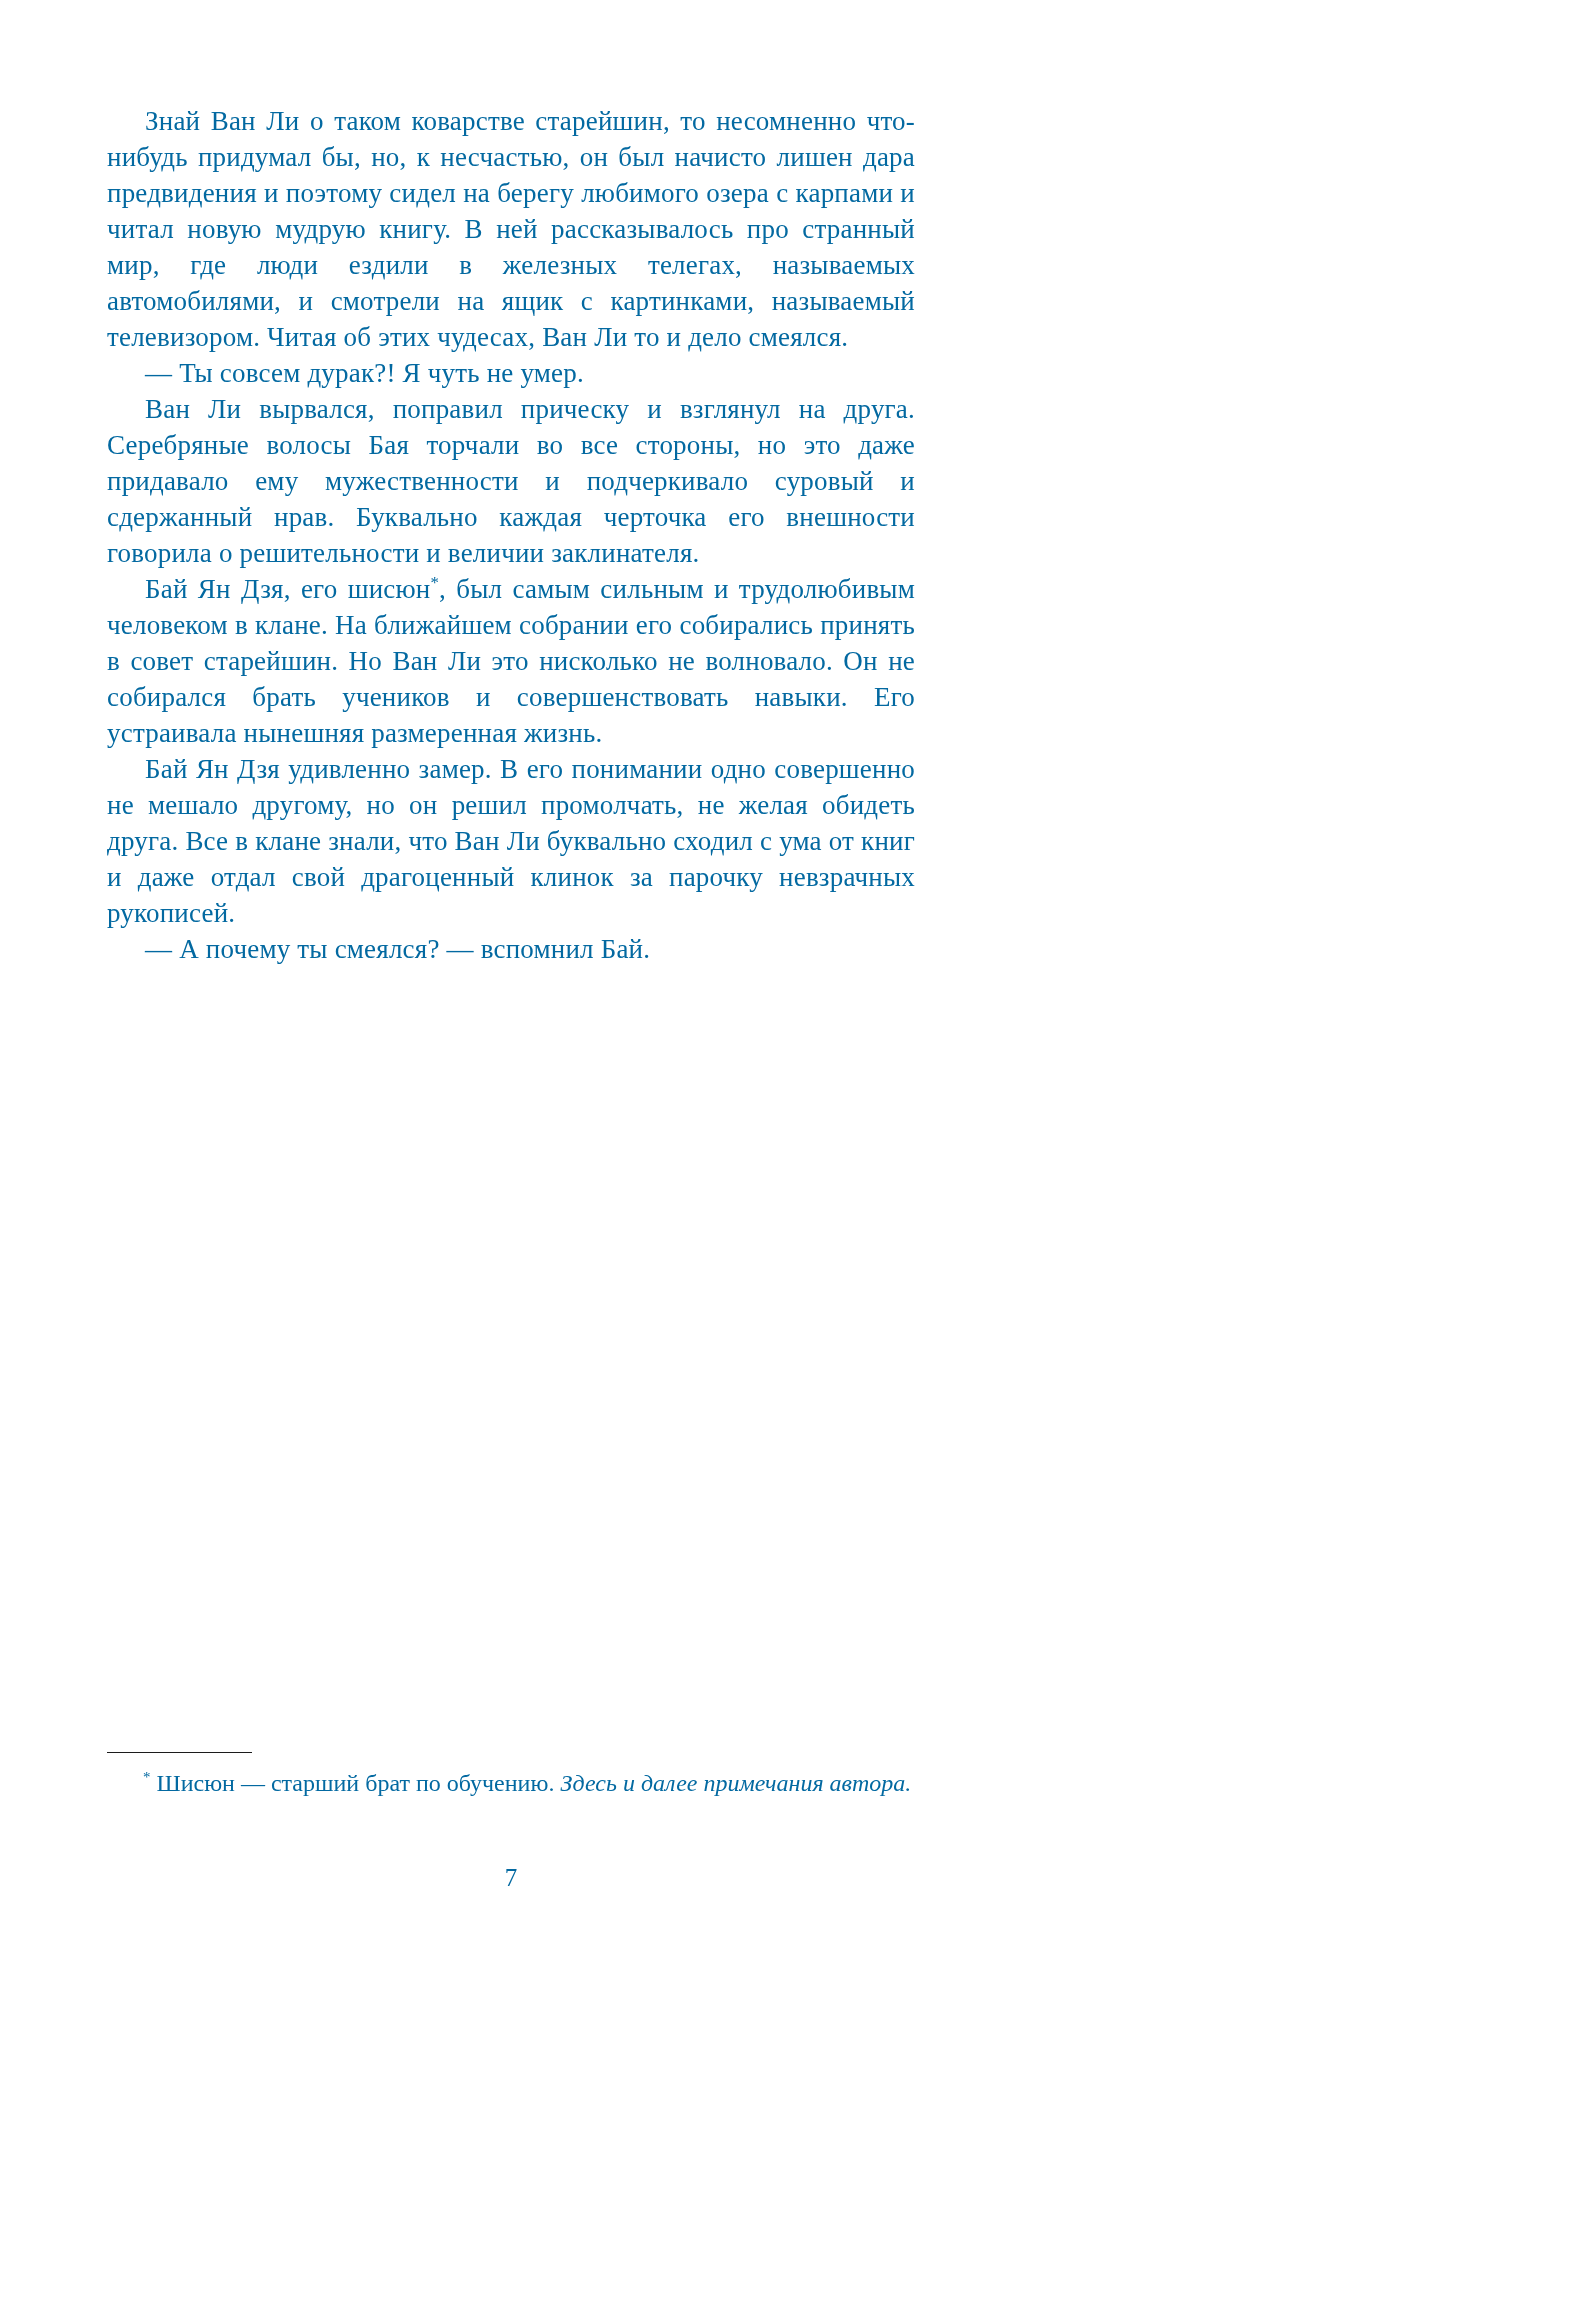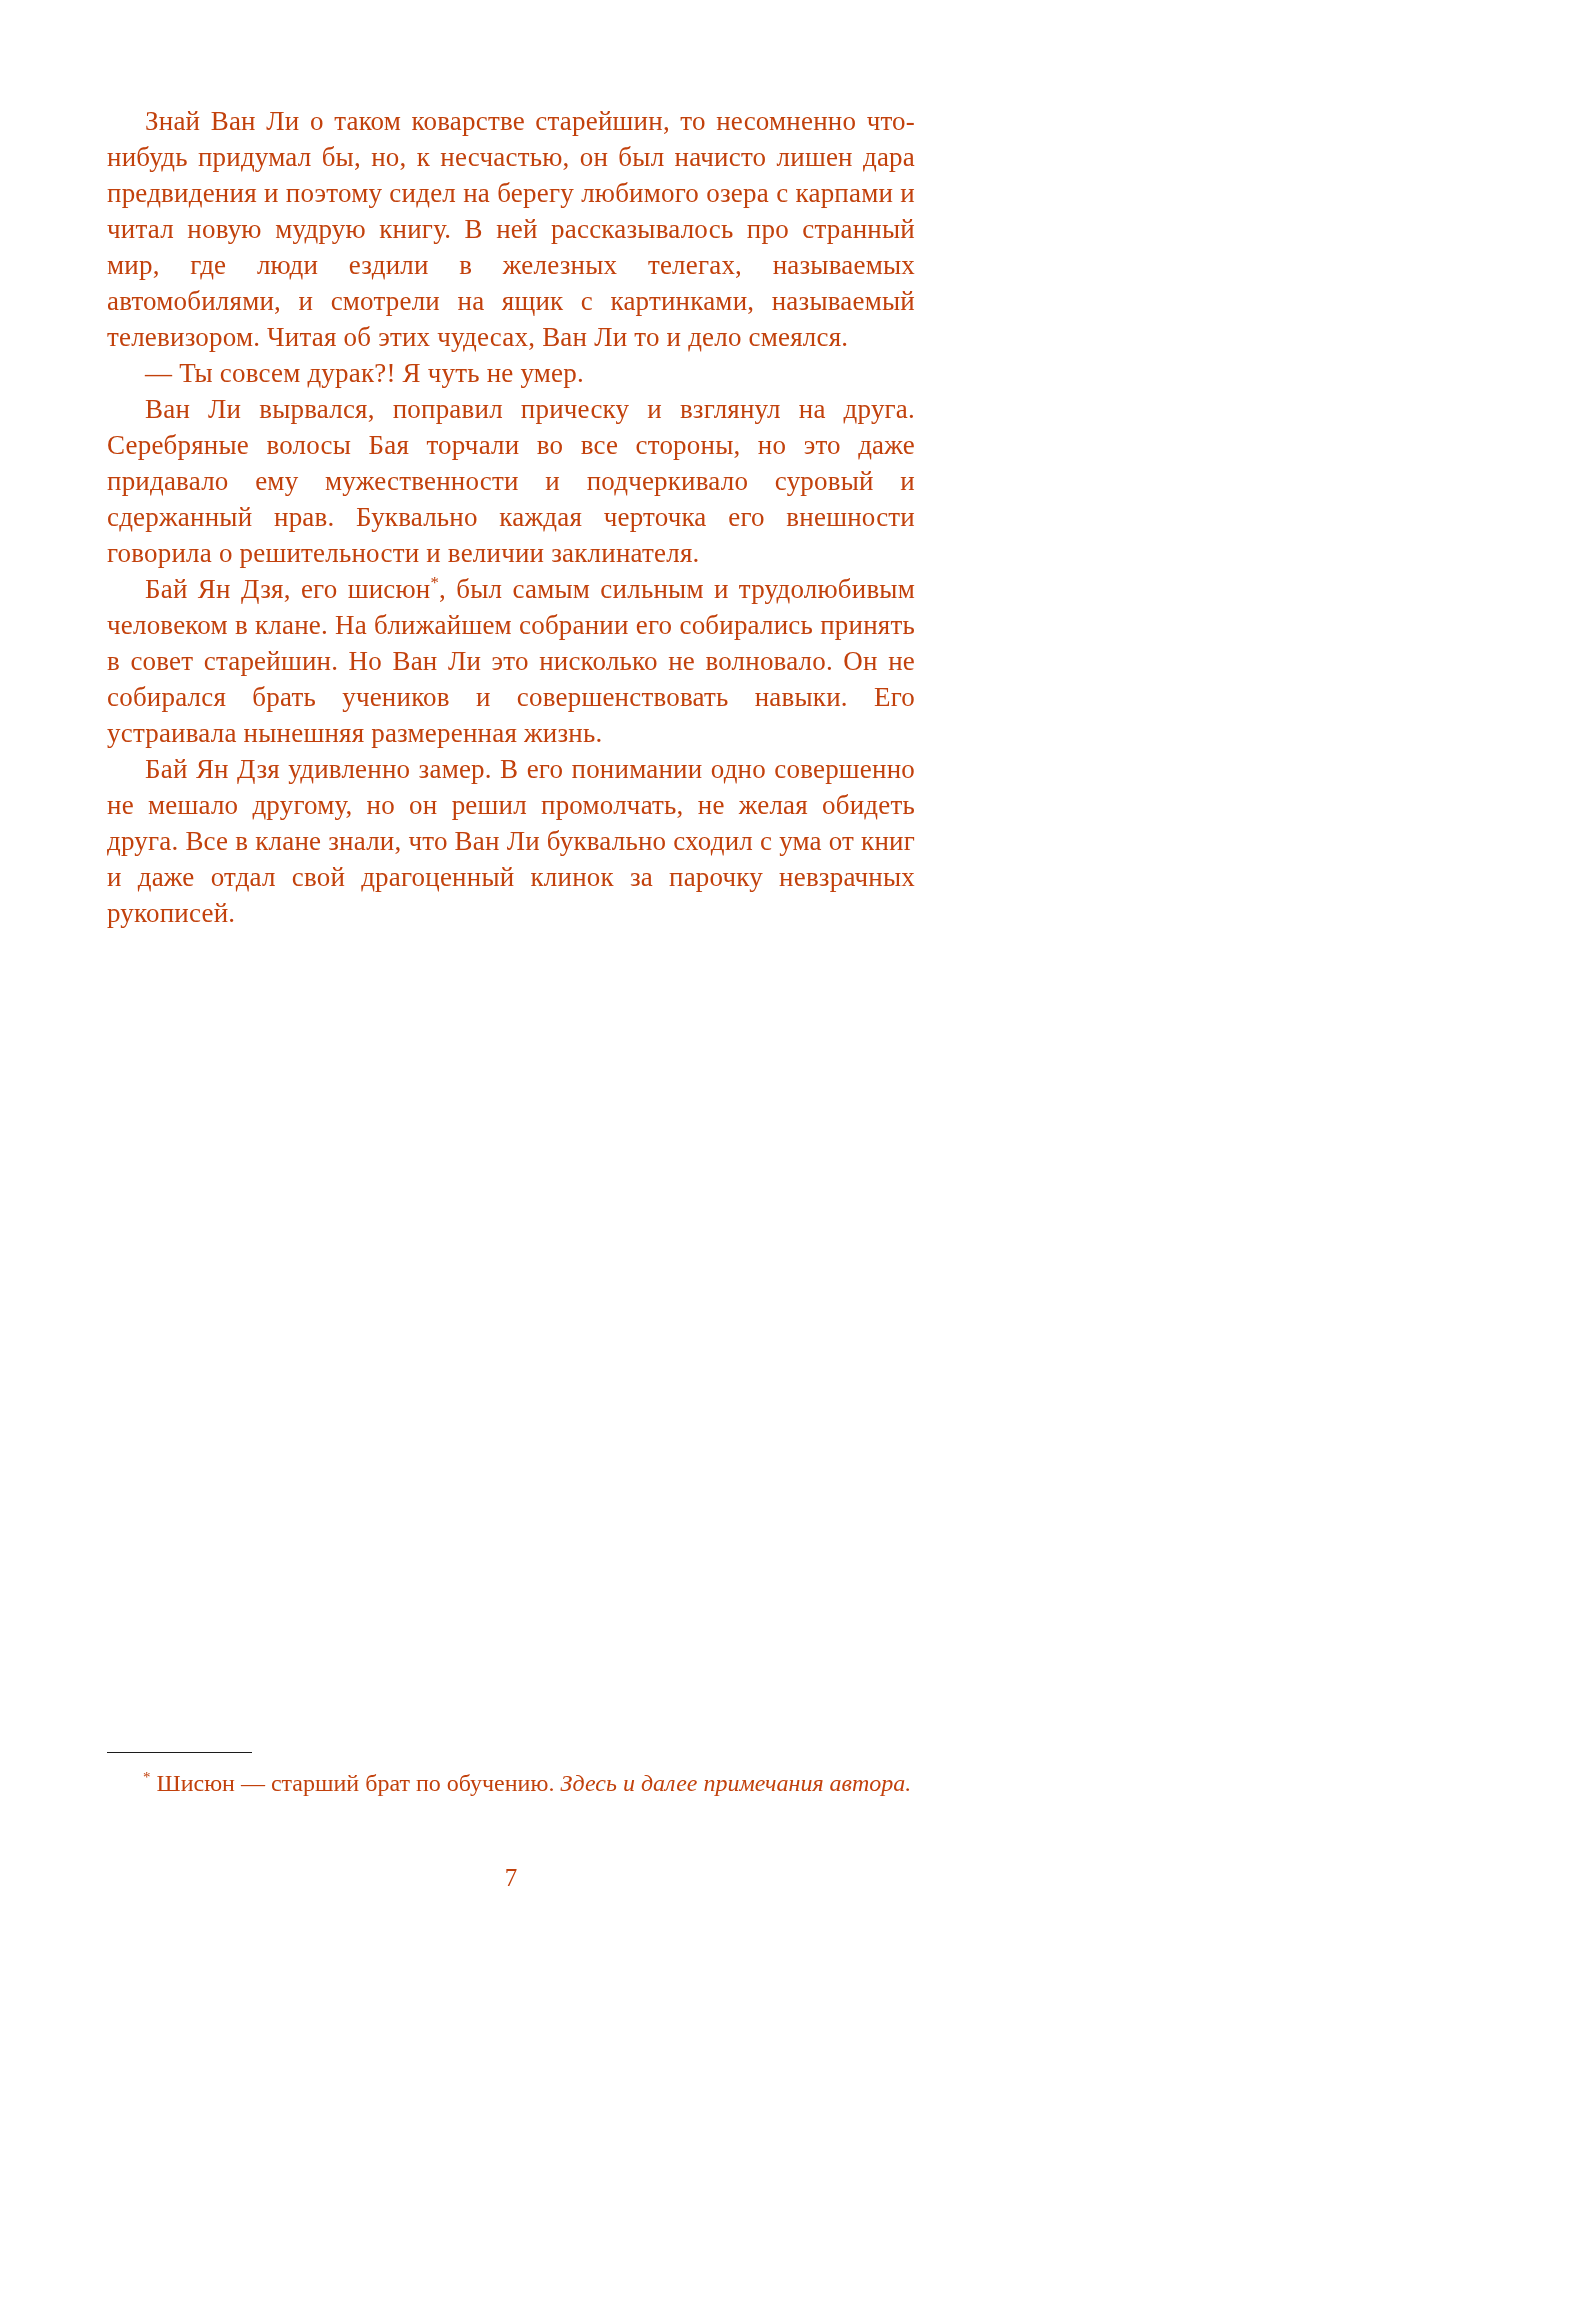--- a/index.html
+++ b/index.html
@@ -5,21 +5,21 @@
   html, body {
     margin: 0;
     padding: 0;
     background: #ffffff;
   }
   .page {
     position: relative;
     width: 1573px;
     height: 2315px;
     background: #ffffff;
-    color: #c2410c;
+    color: #0369a1;
     font-family: "Liberation Serif", "DejaVu Serif", serif;
     overflow: hidden;
   }
   .text-block {
     position: absolute;
     left: 107px;
     top: 103px;
     width: 808px;
     font-size: 27px;
     line-height: 36px;
@@ -70,20 +70,21 @@
 <body>
 
 <div class="page">
 
   <div class="text-block">
     <p>Знай Ван Ли о таком коварстве старейшин, то несомненно что-нибудь придумал бы, но, к несчастью, он был начисто лишен дара предвидения и поэтому сидел на берегу любимого озера с карпами и читал новую мудрую книгу. В ней рассказывалось про странный мир, где люди ездили в железных телегах, называемых автомобилями, и смотрели на ящик с картинками, называемый телевизором. Читая об этих чудесах, Ван Ли то и дело смеялся.</p>
     <p>— Ты совсем дурак?! Я чуть не умер.</p>
     <p>Ван Ли вырвался, поправил прическу и взглянул на друга. Серебряные волосы Бая торчали во все стороны, но это даже придавало ему мужественности и подчеркивало суровый и сдержанный нрав. Буквально каждая черточка его внешности говорила о решительности и величии заклинателя.</p>
     <p><span>Бай Ян Дзя, его шисюн</span><sup class="fn-marker">*</sup><span>, был самым сильным и трудолюбивым человеком в клане. На ближайшем собрании его собирались принять в совет старейшин. Но Ван Ли это нисколько не волновало. Он не собирался брать учеников и совершенствовать навыки. Его устраивала нынешняя размеренная жизнь.</span></p>
     <p>Бай Ян Дзя удивленно замер. В его понимании одно совершенно не мешало другому, но он решил промолчать, не желая обидеть друга. Все в клане знали, что Ван Ли буквально сходил с ума от книг и даже отдал свой драгоценный клинок за парочку невзрачных рукописей.</p>
+    <p>— А почему ты смеялся? — вспомнил Бай.</p>
   </div>
 
   <div class="footnote">
     <hr class="footnote-rule">
     <div class="footnote-text"><sup class="fn-marker">*</sup><span> Шисюн — старший брат по обучению. </span><span class="italic">Здесь и далее примечания автора.</span></div>
   </div>
 
   <div class="page-number">7</div>
 
 </div>

